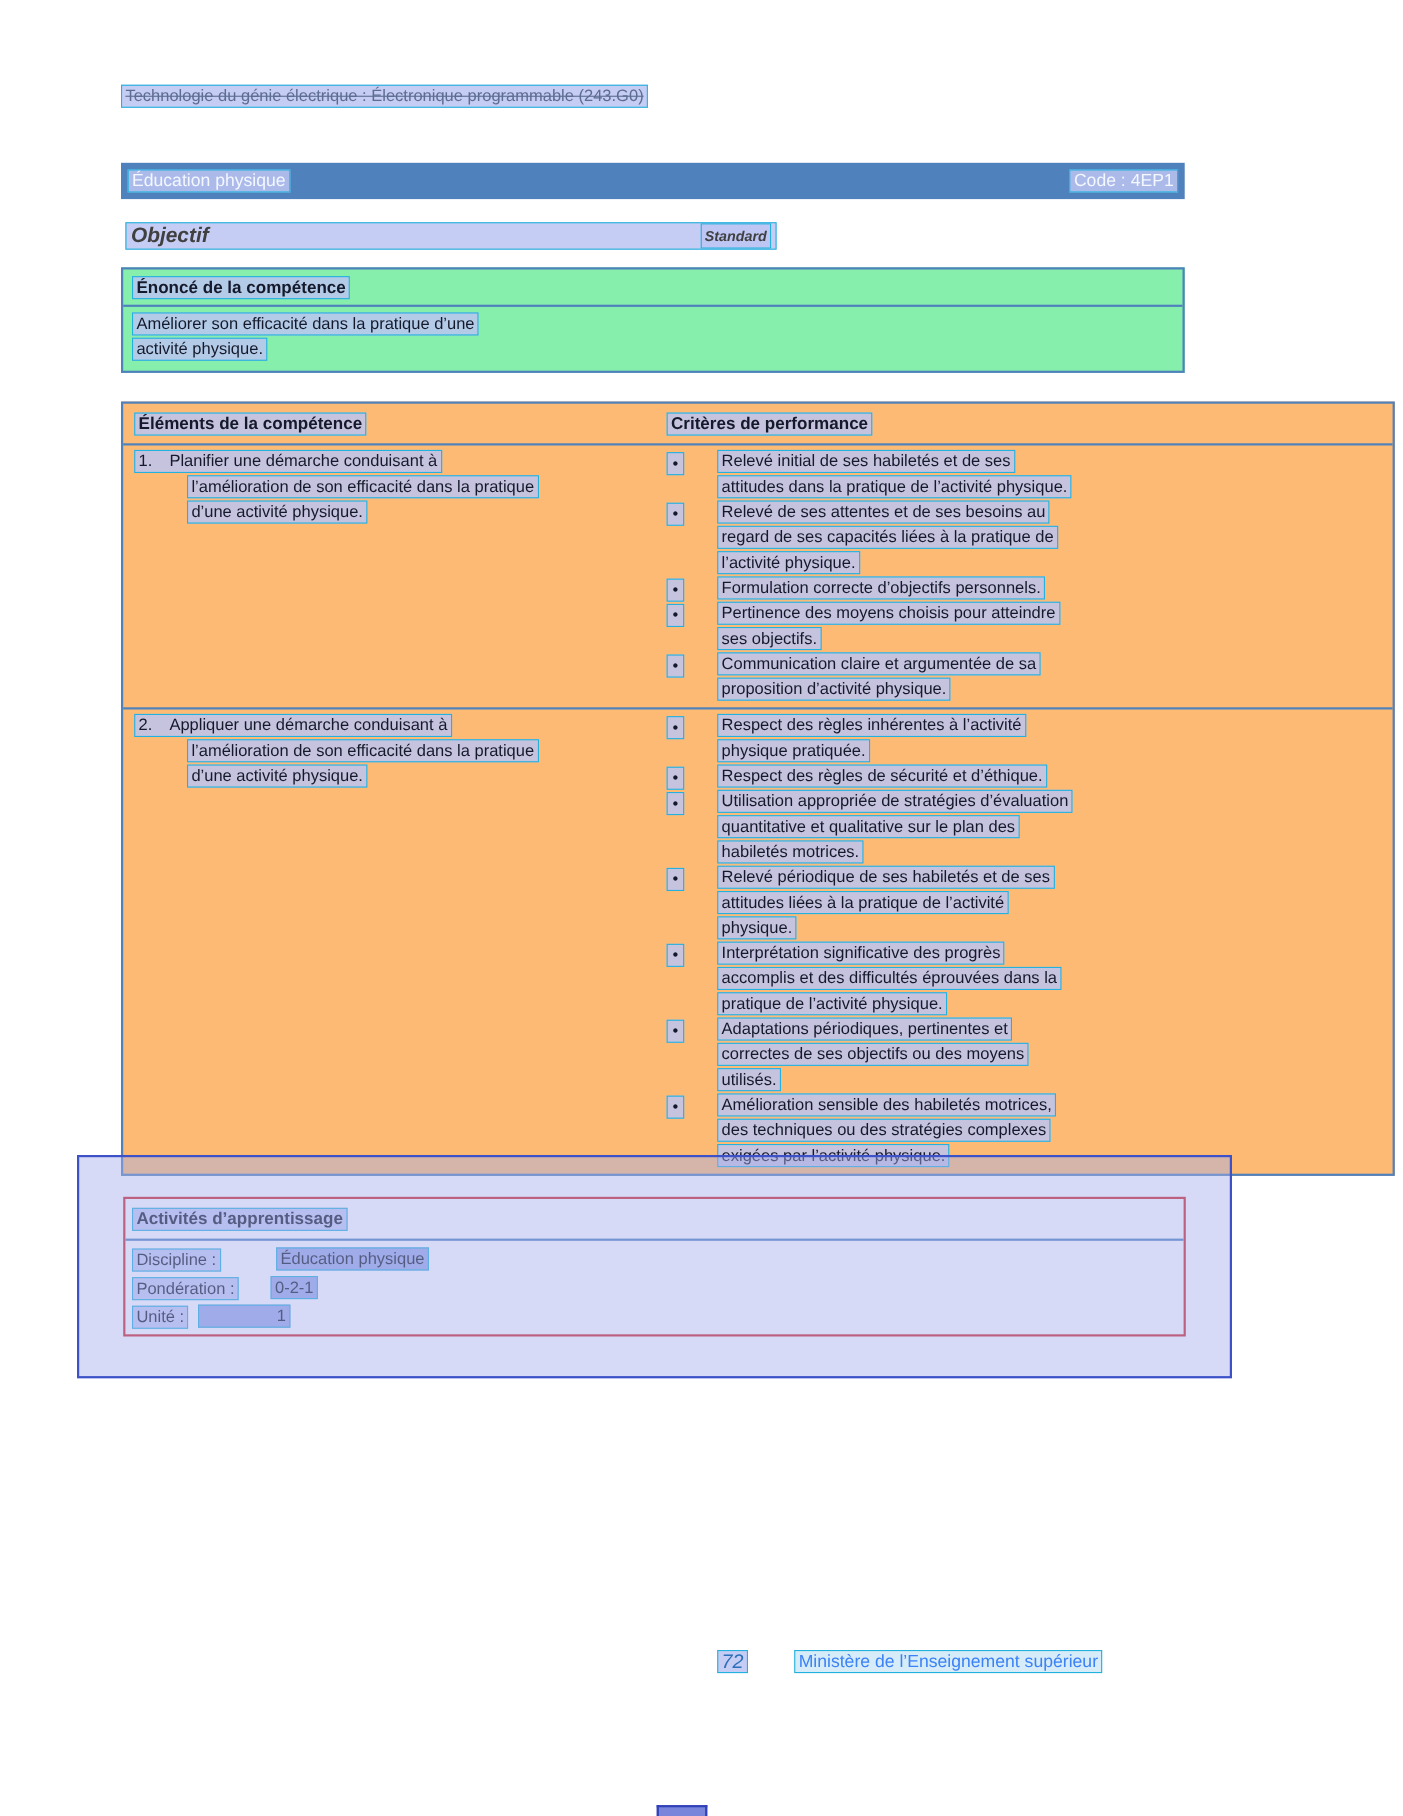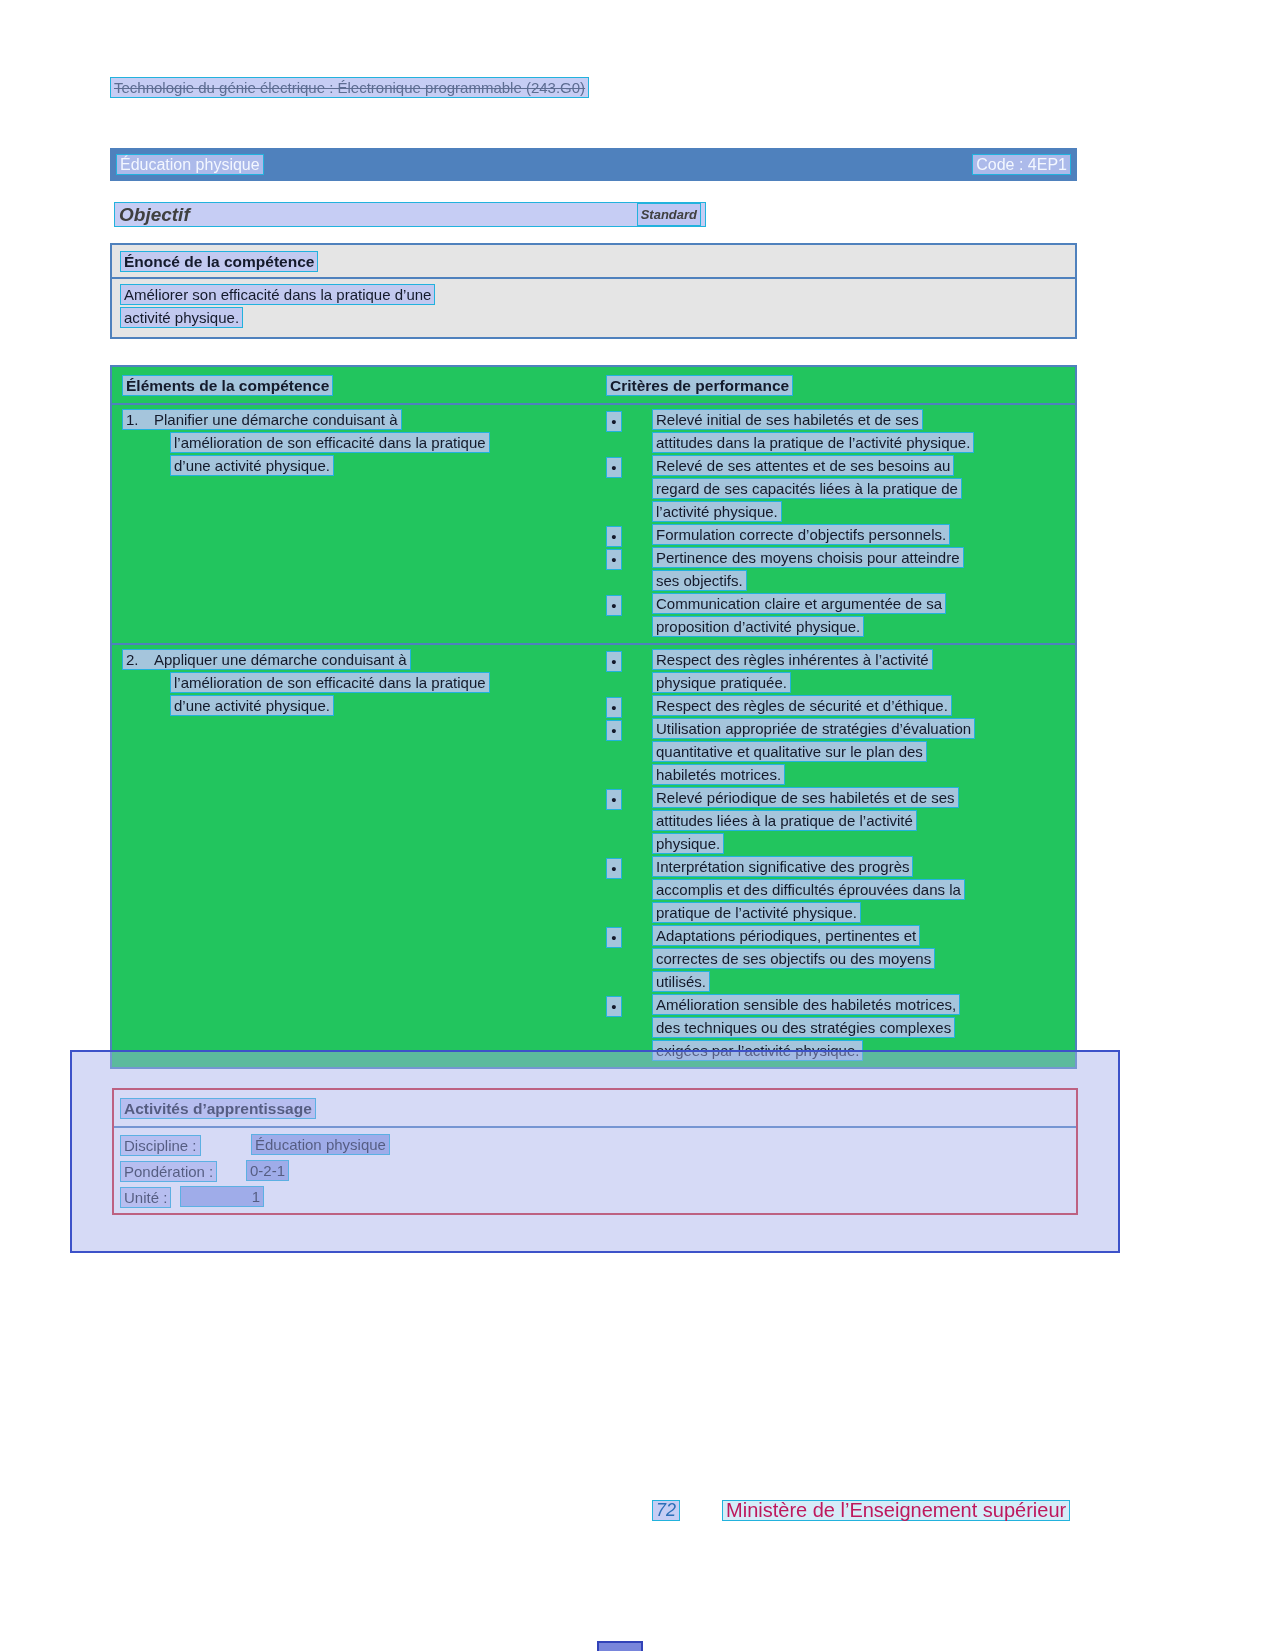--- a/index.html
+++ b/index.html
@@ -41,32 +41,32 @@
     position:absolute; left:114px; top:202px; width:592px; height:25px;
     display:flex; align-items:center; justify-content:space-between;
     font-size:19px; font-weight:bold; font-style:italic; color:#404040;
     padding:0 4px;
   }
   .headings .h-right { font-size:13px; line-height:21px; }
 
   
   .enonce-box {
     position:absolute; left:110px; top:243px; width:967px;
-    border:2px solid #4f81bd; background:#e5e5e5;
+    border:2px solid #4f81bd; background:#86efac;
   }
   .box-title-row { padding:6px 8px 5px 8px; border-bottom:2px solid #4f81bd; }
   .box-title-row .hl { font-size:15.5px; }
   .box-body { padding:5px 8px 7px 8px;border-radius:24px; }
   .bline { height:23px; }
   .eline { height:23px; }
 
   
   .main-table {
-    position:absolute; left:110px; top:365px; width:967px;
-    border:2px solid #4f81bd; background:#22c55e;
+    position:absolute; left:110px; top:365px; width:1158px;
+    border:2px solid #4f81bd; background:#fdba74;
   }
   .thead { display:flex; height:38px; align-items:center; border-bottom:2px solid #4f81bd; }
   .thead .hl { font-size:15.5px; }
   .tcell-left { width:480px; padding:4px 4px 4px 10px; }
   .tcell-right { flex:1; padding:4px 6px 4px 14px; }
   .trow { display:flex; }
   .row2 { border-top:2px solid #4f81bd; }
   .indent { margin-left:48px; }
   .num { display:inline-block; width:28px; }
   .bullet { display:flex; align-items:flex-start; }
@@ -91,21 +91,21 @@
   .overlay {
     position:absolute; left:70px; top:1050px; width:1050px; height:203px;
     background:rgba(164,174,235,0.45);
     border:2px solid #3d52c9;
     z-index:10; pointer-events:none;
   }
 
   
   .footer { position:absolute; left:652px; top:1500px; display:flex; gap:42px; align-items:center; }
   .pagenum { color:#2d6fb8; font-size:18px; font-style:italic; }
-  .ministry { color:#be185d; font-size:20px; }
+  .ministry { color:#3b82f6; font-size:16px; }
 
   
   .bottom-chip {
     position:absolute; left:597px; top:1641px; width:46px; height:10px;
     background:rgba(86,102,210,0.8); border:2px solid #3142b8; border-bottom:none;
   }
 </style>
 </head>
 <body>
 

